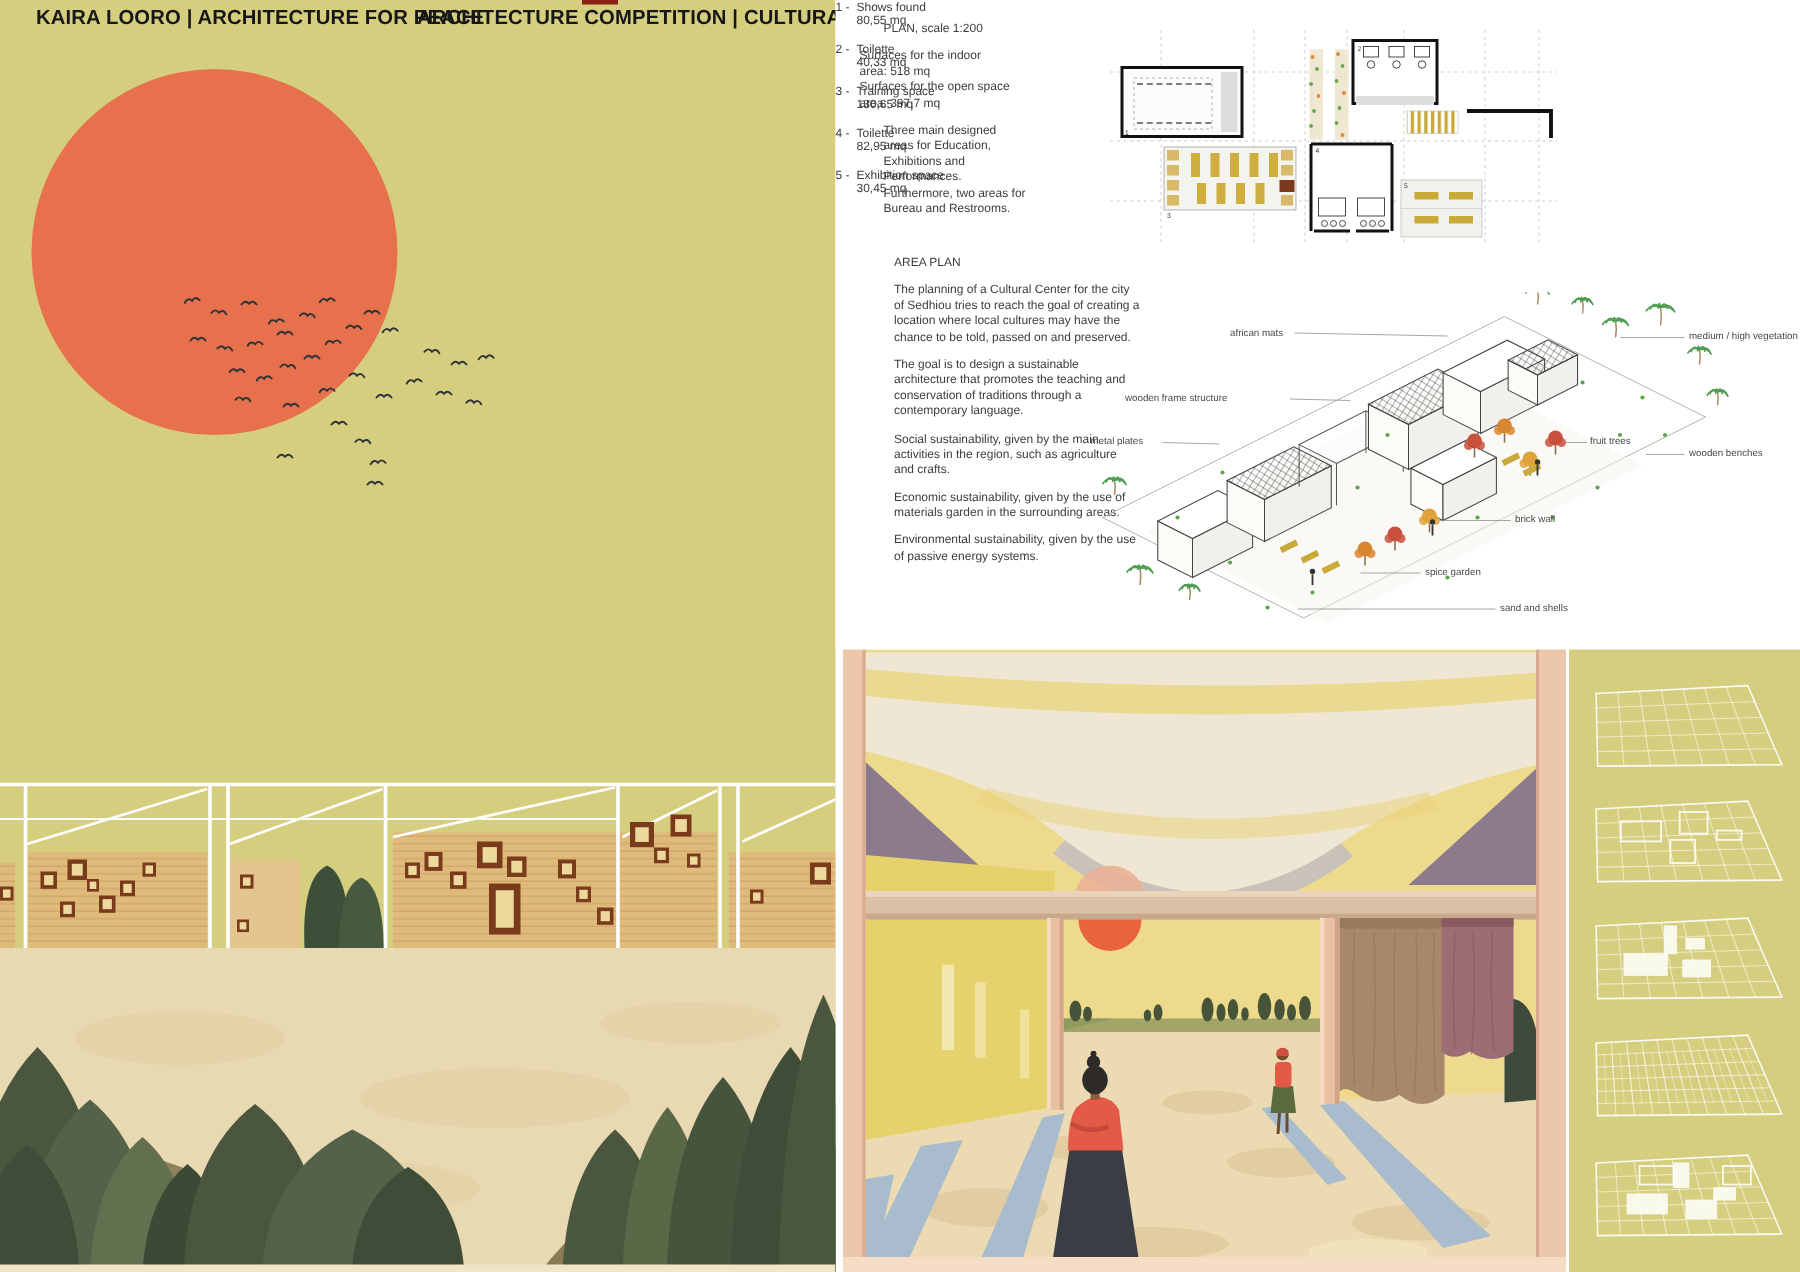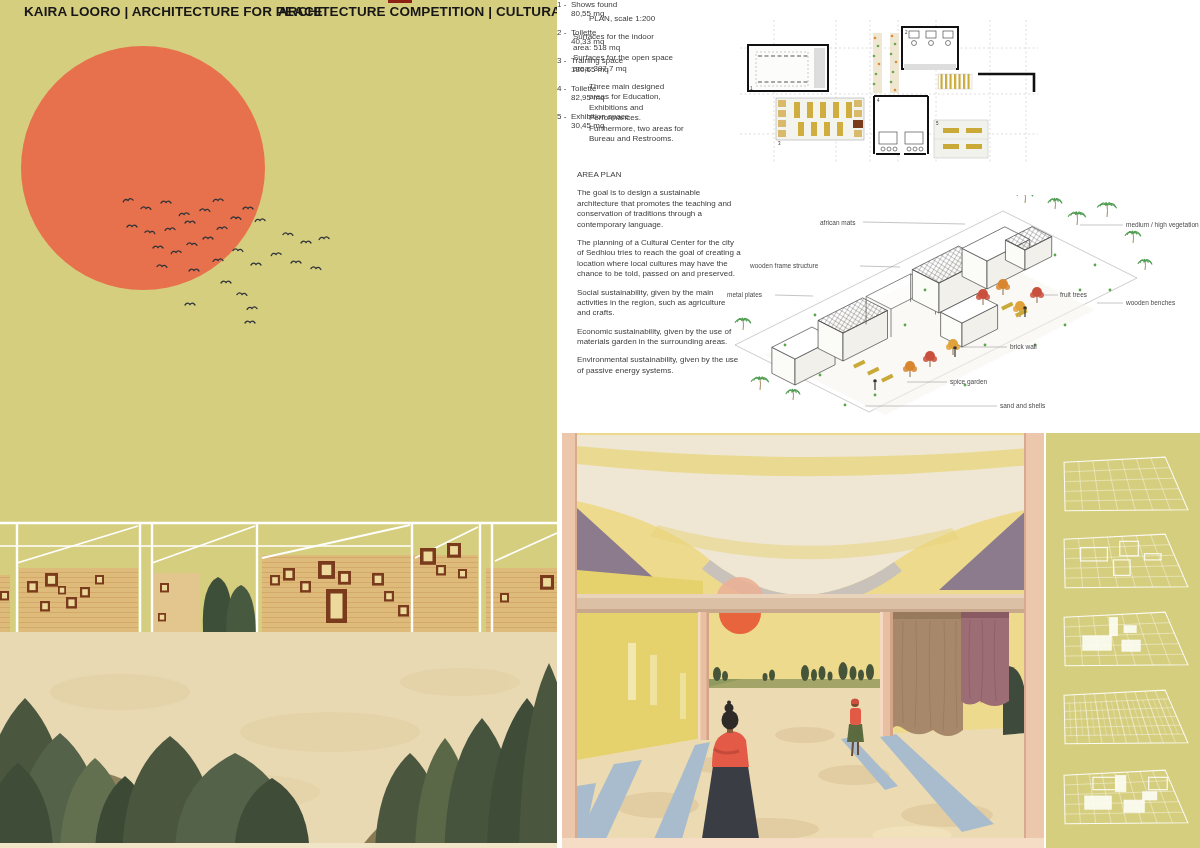--- a/index.html
+++ b/index.html
@@ -16,21 +16,21 @@
   #birds{left:0;top:0;width:557px;height:520px;}
   #elevation{left:0;top:513px;width:557px;height:120px;}
   #landscape{left:0;top:632px;width:557px;height:216px;}
   #top-red-mark{left:388px;top:0;width:24px;height:3px;background:var(--accent_red_mark,#8e1f15);}
   
   #sheet{left:557px;top:0;width:643px;height:433px;background:#fff;}
   .textblock{position:absolute;font-size:8px;line-height:1.3;color:var(--text_grey,#3c3c3c);}
   .tb-head{margin:0 0 9px 0;}
   .textblock p{margin:0 0 8px 0;padding-left:16px;}
   #plan-notes{left:16px;top:14px;width:112px;}
-  #area-plan{left:4px;top:170px;width:180px;}
+  #area-plan{left:23px;top:170px;width:180px;}
   #legend{left:523px;top:17px;width:118px;font-size:8px;line-height:1.18;color:var(--text_grey,#3c3c3c);}
   .leg-item{display:grid;grid-template-columns:14px auto;margin-bottom:9px;}
   .leg-area{grid-column:2;}
   #plan-svg{left:181px;top:12px;width:305px;height:160px;}
   #axo-svg{left:168px;top:195px;width:440px;height:238px;}
   .axo-label{position:absolute;font-size:6.5px;color:#4a4a4a;white-space:nowrap;}
   
   #interior-wrap{left:562px;top:433px;width:482px;height:415px;}
   
   #concepts{left:1046px;top:433px;width:154px;height:415px;background:var(--panel_yellow,#d6ce7f);}
@@ -362,22 +362,22 @@
         </div>
       <div class="leg-item">
           <span>5 -</span>
           <span>Exhibition space</span>
           <span class="leg-area">30,45 mq</span>
         </div>
     </div>
 
     <div class="textblock" id="area-plan">
       <p class="tb-head">AREA PLAN</p>
+      <p>The planning of a Cultural Center for the city of Sedhiou tries to reach the goal of creating a location where local cultures may have the chance to be told, passed on and preserved.</p>
       <p>The goal is to design a sustainable architecture that promotes the teaching and conservation of traditions through a contemporary language.</p>
-      <p>The planning of a Cultural Center for the city of Sedhiou tries to reach the goal of creating a location where local cultures may have the chance to be told, passed on and preserved.</p>
       <p>Social sustainability, given by the main activities in the region, such as agriculture and crafts.</p>
       <p>Economic sustainability, given by the use of materials garden in the surrounding areas.</p>
       <p>Environmental sustainability, given by the use of passive energy systems.</p>
     </div>
 
     <svg class="abs" id="axo-svg" viewBox="0 0 440 238">
       <defs>
         <pattern id="hatch" width="4" height="4" patternUnits="userSpaceOnUse" patternTransform="rotate(32)">
           <line x1="0" y1="0" x2="0" y2="4" stroke="#444" stroke-width=".6"></line>
           <line x1="0" y1="0" x2="4" y2="0" stroke="#444" stroke-width=".6"></line>

